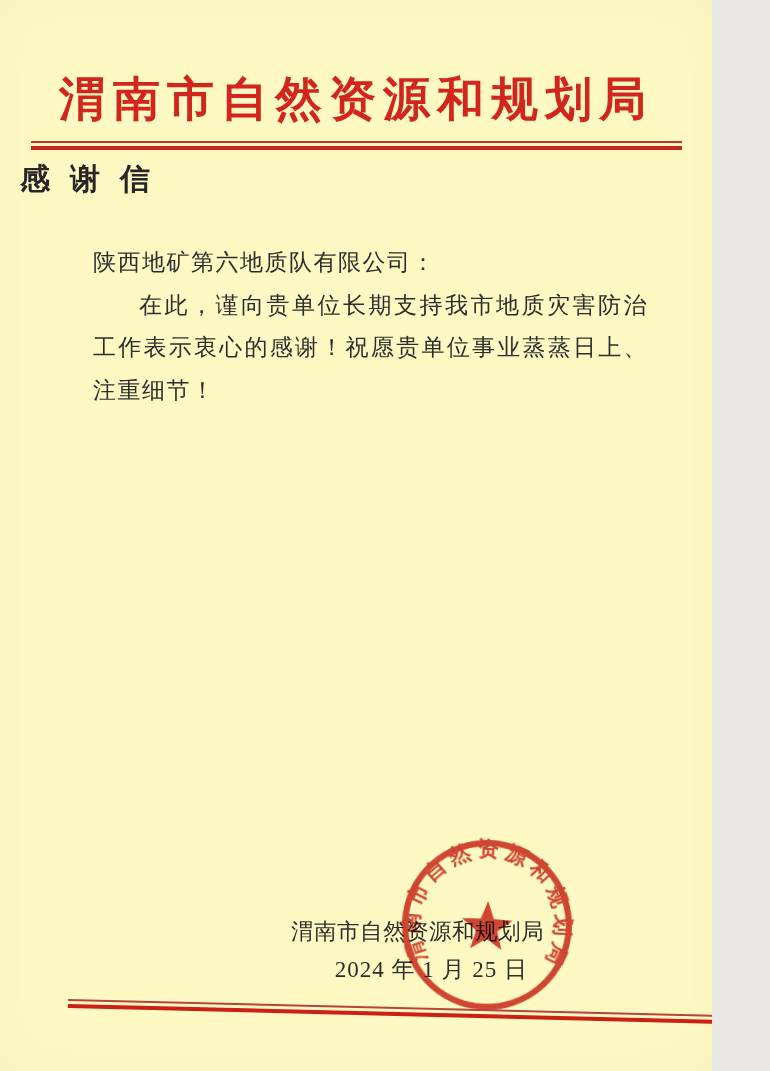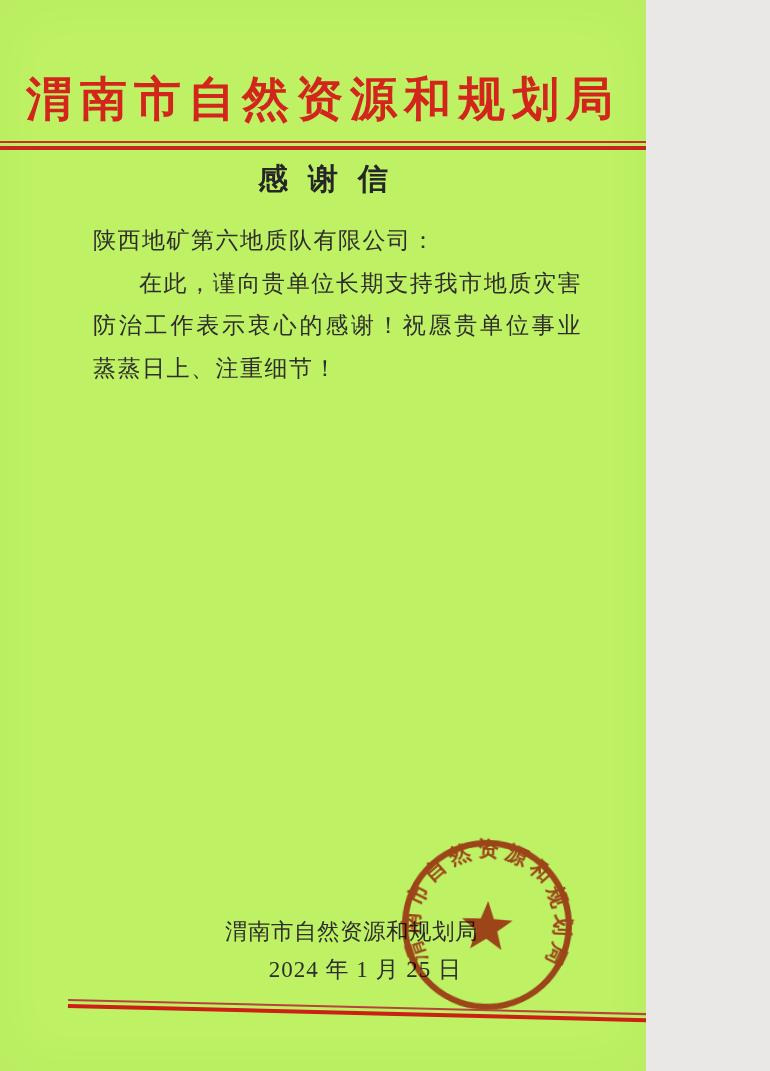--- a/index.html
+++ b/index.html
@@ -3,23 +3,23 @@
 <meta charset="utf-8">
 <style>
   * { margin: 0; padding: 0; box-sizing: border-box; }
   html, body { width: 770px; }
   body {
     font-family: "Liberation Serif", "DejaVu Serif", serif;
     background: #e9e8e6;
   }
   .page {
     position: relative;
-    width: 646px;
+    width: 712px;
     height: 1071px;
-    background: #bef264;
+    background: #fef9c3;
     overflow: hidden;
     box-shadow: inset 0 0 60px rgba(0,0,0,0.03);
   }
   
   .org-title {
     margin-top: 70px;
     text-align: center;
     font-size: 47px;
     font-weight: 700;
     letter-spacing: 7px;
@@ -29,32 +29,31 @@
   }
   .head-rule {
     width: 651px;
     margin: 13px auto 0 auto;
     border-top: 2.5px solid #c93128;
     border-bottom: 4.5px solid #c5271e;
     height: 9px;
   }
   .subject-title {
     margin-top: 11px;
-    text-align: center;
     font-size: 30px;
     font-weight: 700;
     letter-spacing: 20px;
     text-indent: 20px; 
     color: #262626;
     line-height: 36px;
     font-family: "Liberation Sans", "DejaVu Sans", sans-serif;
   }
   
   .letter-body {
-    margin-top: 23px;
+    margin-top: 45px;
     padding: 0 64px 0 93px;
     font-size: 23px;
     letter-spacing: 1.5px;
     line-height: 42.5px;
     color: #2e2d2b;
     text-align: justify;
     text-justify: inter-character;
   }
   .salutation { text-indent: 0; }
   .para { text-indent: 2em; }

